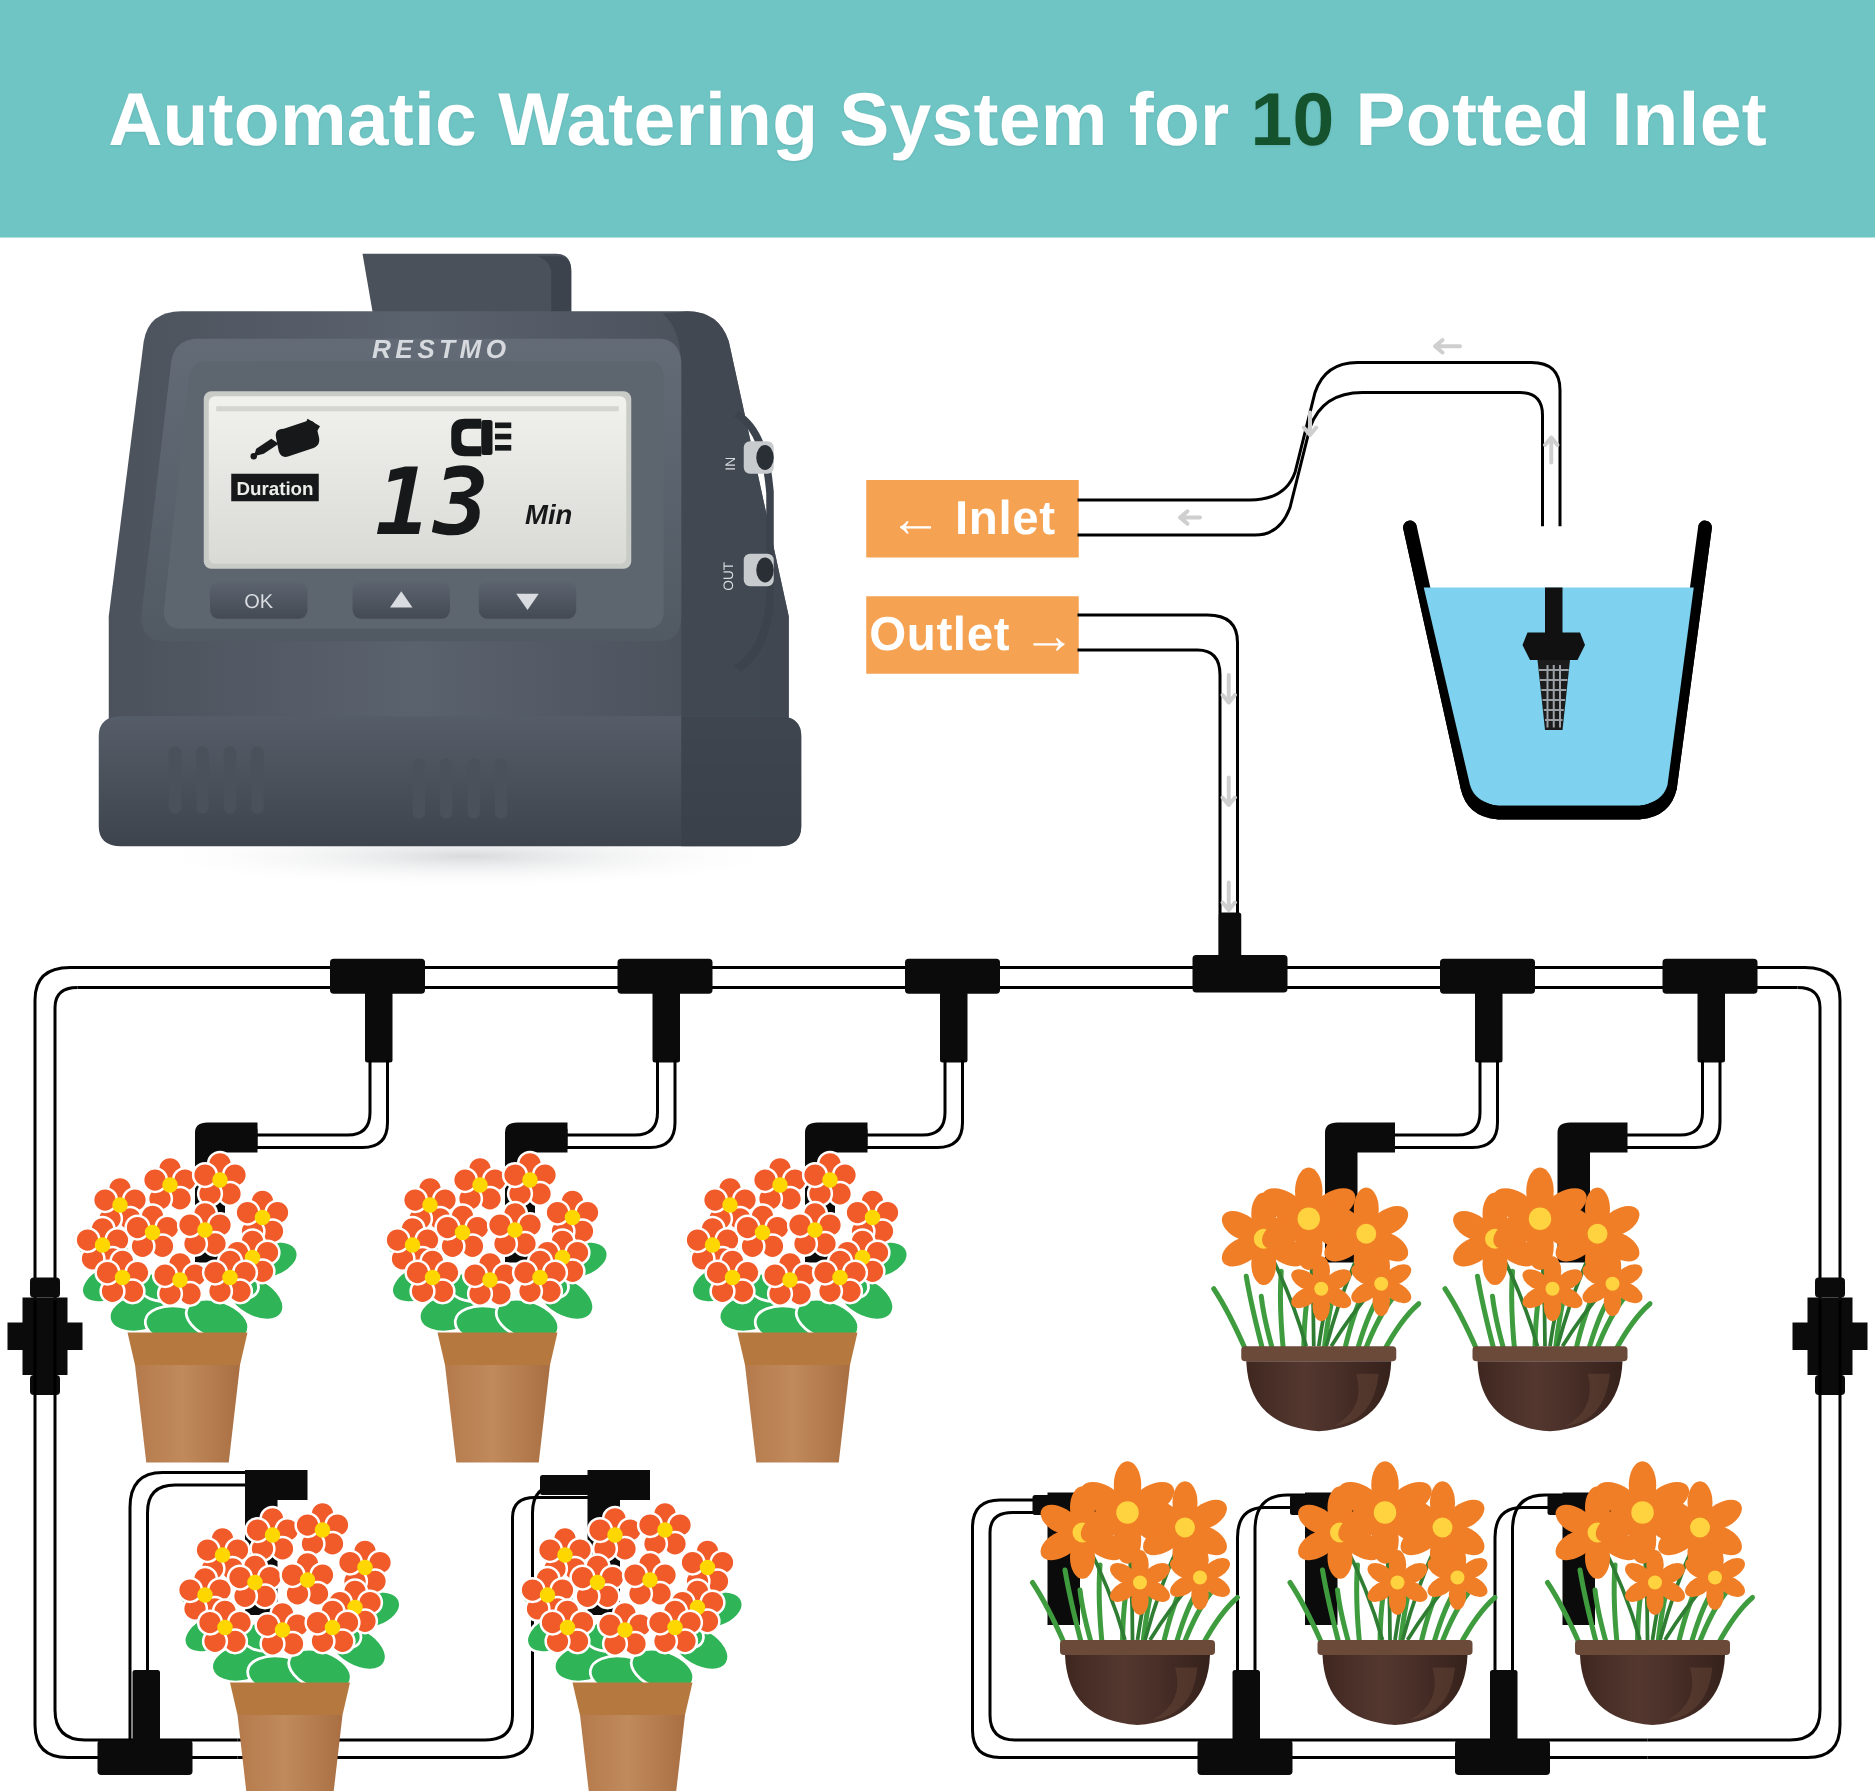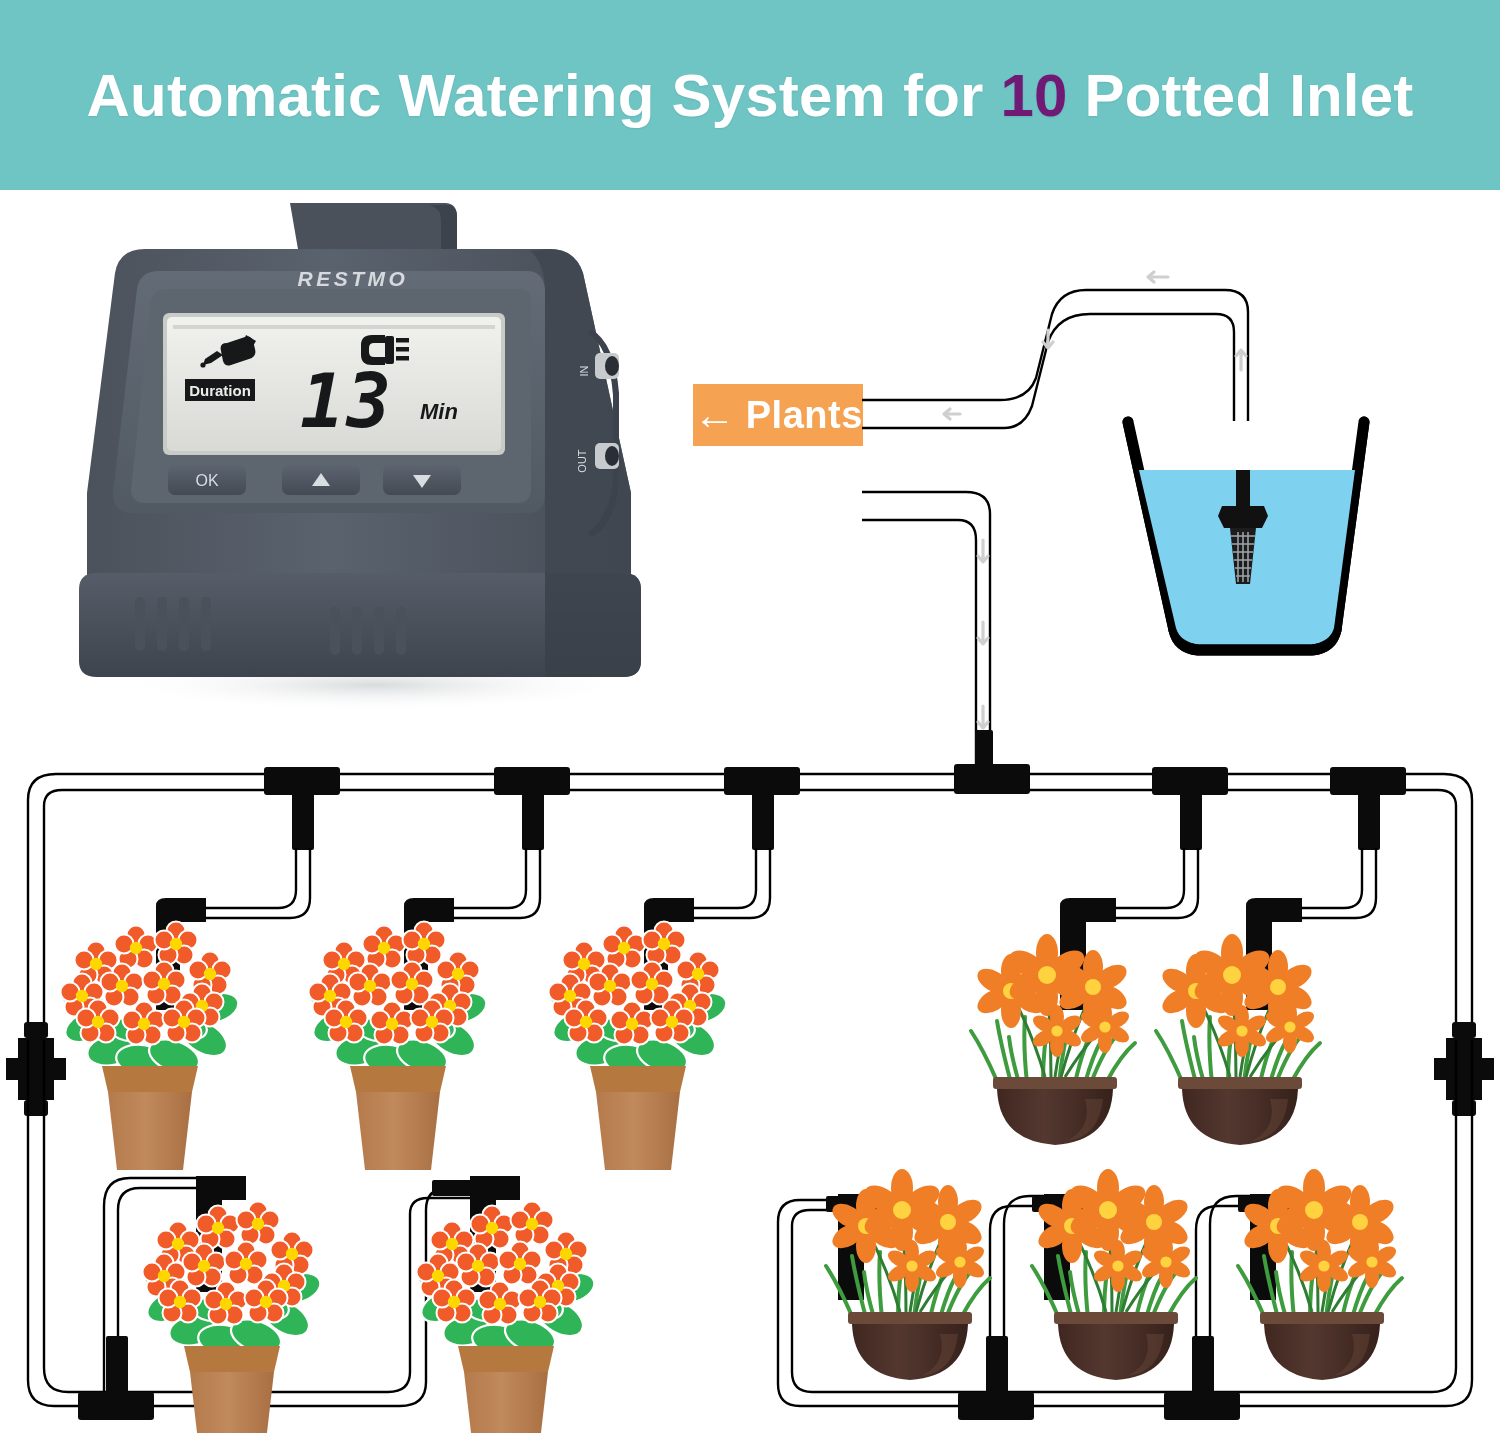--- a/index.html
+++ b/index.html
@@ -25,21 +25,21 @@
   }
   .header-title {
     font-size: 60px;
     font-weight: bold;
     color: #ffffff;
     letter-spacing: 0.2px;
     white-space: nowrap;
     text-shadow: 0 1px 2px rgba(0,0,0,0.08);
     font-family: "Liberation Sans", sans-serif;
   }
-  .header-title .accent { color: #701a75; }
+  .header-title .accent { color: #14532d; }
 
   
   .device-wrap {
     position: absolute; left: 75px; top: 193px;
     width: 620px; height: 520px;
   }
   .device-svg { display: block; }
 
   
   .badge {
@@ -195,21 +195,25 @@
           <rect x="520" y="250" width="24" height="26" rx="5" fill="#C8CBCE"></rect>
           <ellipse cx="537" cy="263" rx="7" ry="10" fill="#2A2F36"></ellipse>
           <text x="511" y="268" font-family="'Liberation Sans', sans-serif" font-size="11" fill="#D9DCE0" text-anchor="middle" transform="rotate(-90 511 268)">OUT</text>
         </g>
       </g>
     </svg>
   </div>
 
   <div class="badge badge-inlet">
     <span class="arrow-glyph">←</span>
-    <span>Plants</span>
+    <span>Inlet</span>
+  </div>
+  <div class="badge badge-outlet">
+    <span>Outlet</span>
+    <span class="arrow-glyph">→</span>
   </div>
 
   <svg class="scene" viewBox="0 0 1500 1433" xmlns="http://www.w3.org/2000/svg">
     <defs>
 
       <style>
         .tube { fill:none; stroke:#000; stroke-width:2.4; }
         .tubefill { fill:none; stroke:#fff; stroke-width:12; }
         .flowarrow { fill:none; stroke:#CFCFCF; stroke-width:3.2; stroke-linecap:round; stroke-linejoin:round; }
         .conn { fill:#0B0B0B; }

